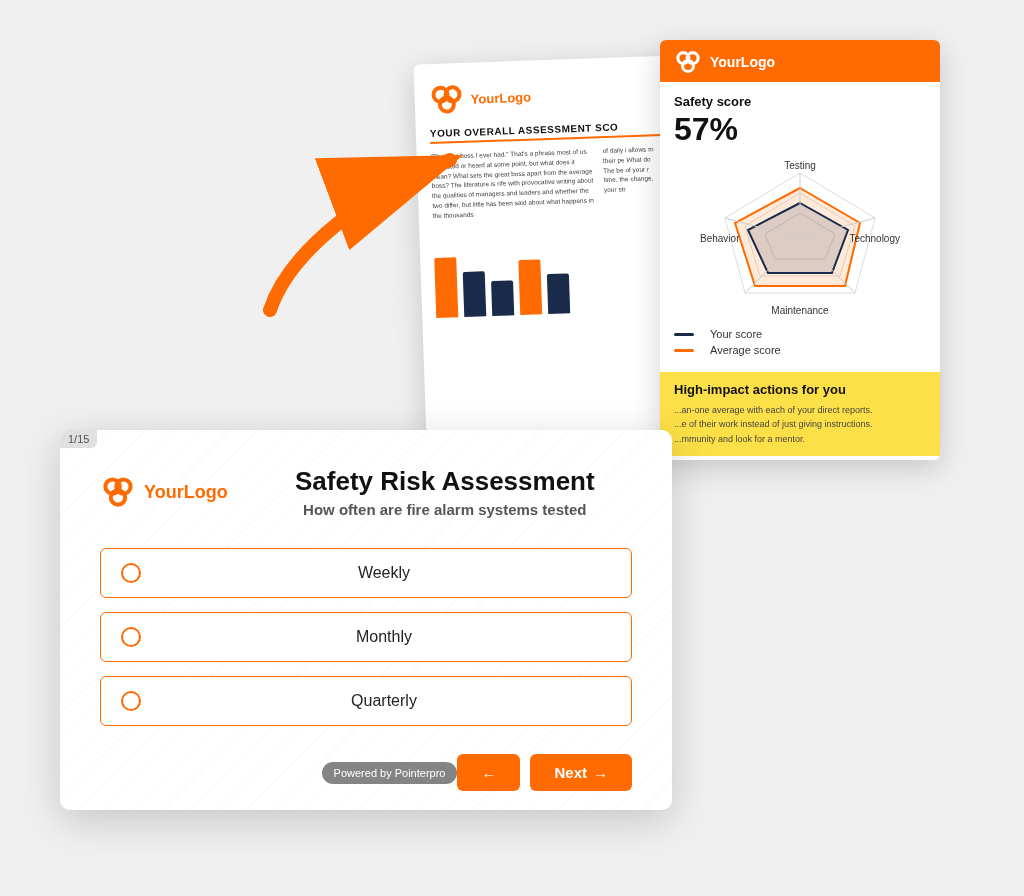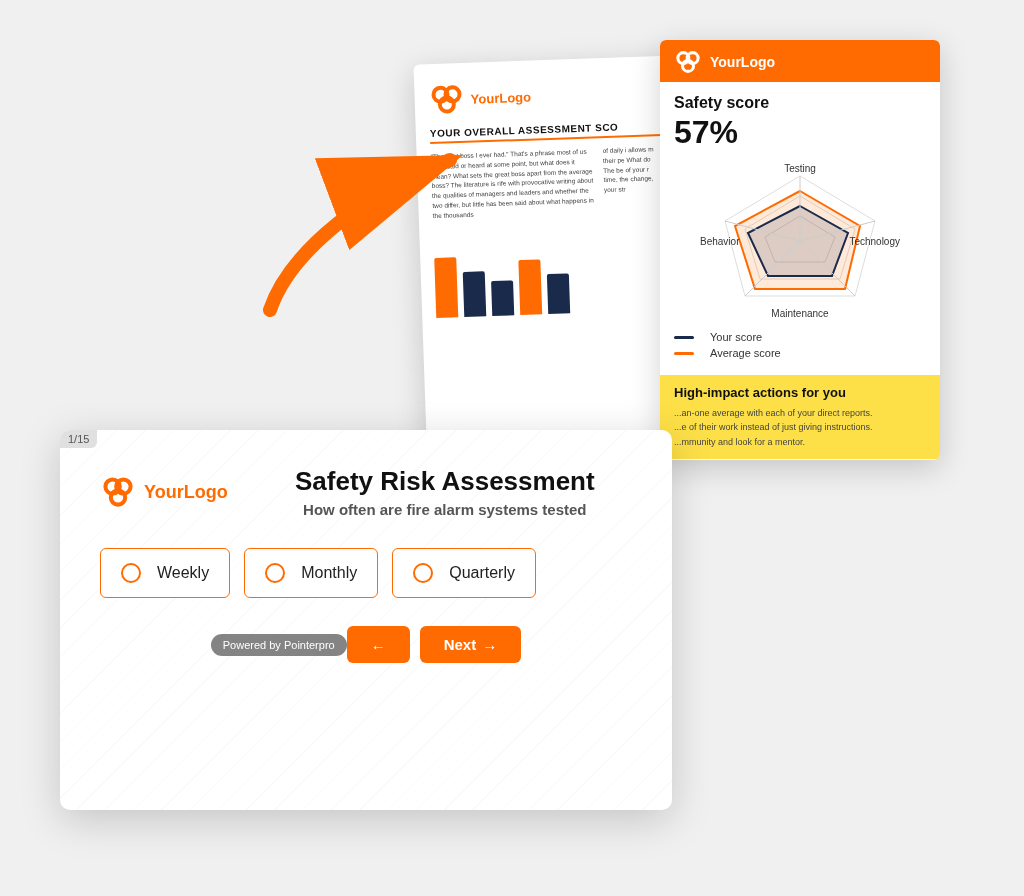--- a/index.html
+++ b/index.html
@@ -133,21 +133,21 @@
 
     .quiz-subtitle {
       font-size: 15px;
       color: #555;
       font-weight: 700;
     }
 
     
     .options-list {
       display: flex;
-      flex-direction: row;
+      flex-direction: column;
       gap: 14px;
       margin-top: 30px;
     }
 
     .option-item {
       display: flex;
       align-items: center;
       border: 1.5px solid #ff6b00;
       border-radius: 6px;
       padding: 14px 20px;
@@ -167,21 +167,21 @@
     .option-label {
       font-size: 16px;
       color: #222;
       flex: 1;
       text-align: center;
     }
 
     
     .quiz-footer {
       display: flex;
-      justify-content: center;
+      justify-content: flex-end;
       align-items: center;
       margin-top: 28px;
     }
 
     .powered-badge {
       background: rgba(80,80,80,0.7);
       color: white;
       font-size: 11px;
       padding: 5px 12px;
       border-radius: 20px;
@@ -254,21 +254,21 @@
     
     .scorecard-header {
       background: #ff6b00;
       padding: 10px 14px 8px;
       display: flex;
       align-items: center;
       gap: 8px;
     }
     .scorecard-logo-text { font-size: 14px; font-weight: 700; color: white; }
     .scorecard-body { padding: 12px 14px; }
-    .scorecard-score-label { font-size: 16px; font-weight: 700; color: #111; }
+    .scorecard-score-label { font-size: 13px; font-weight: 700; color: #111; }
     .scorecard-score-value { font-size: 32px; font-weight: 800; color: #111; margin: 2px 0 10px; }
     .radar-container { position: relative; width: 200px; height: 160px; margin: 0 auto; }
     .radar-labels {
       position: absolute;
       width: 100%;
       height: 100%;
       top: 0; left: 0;
     }
     .radar-label {
       position: absolute;

